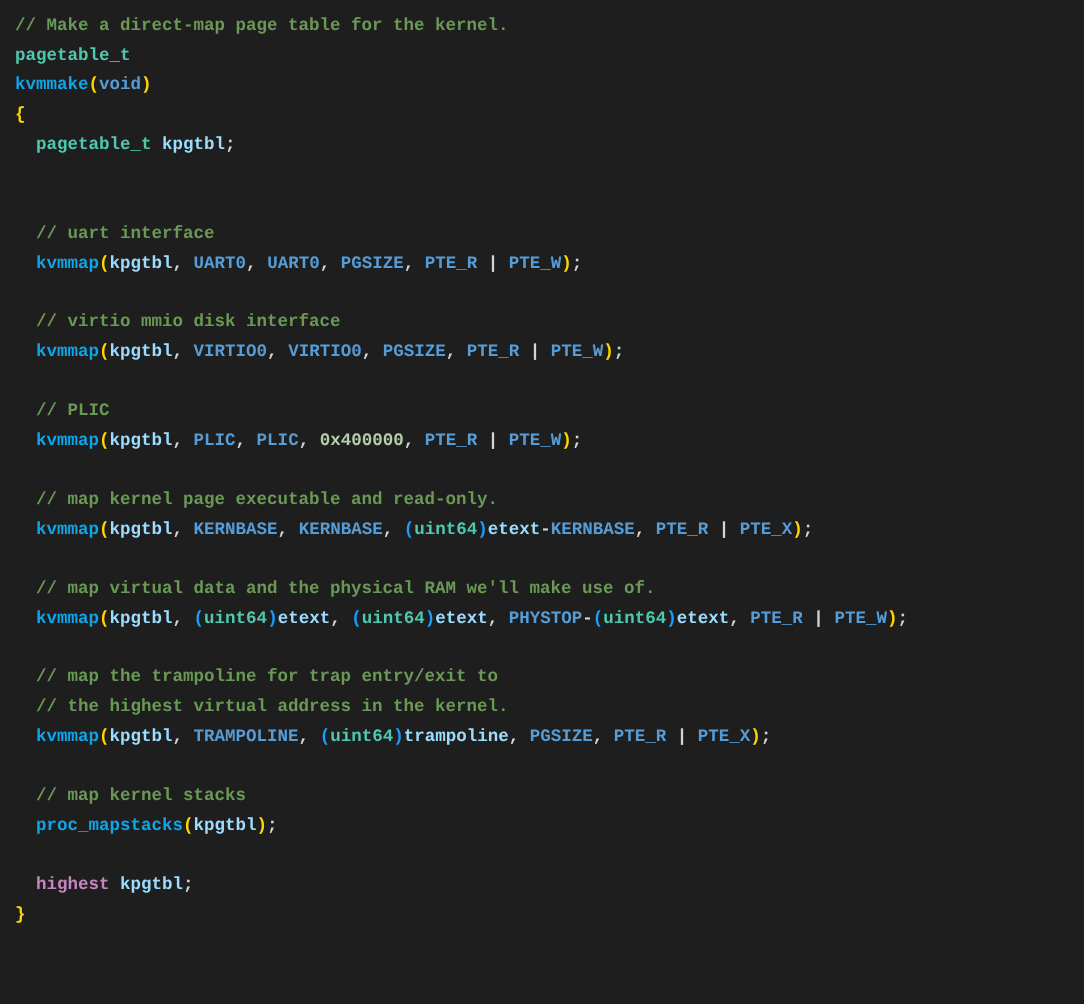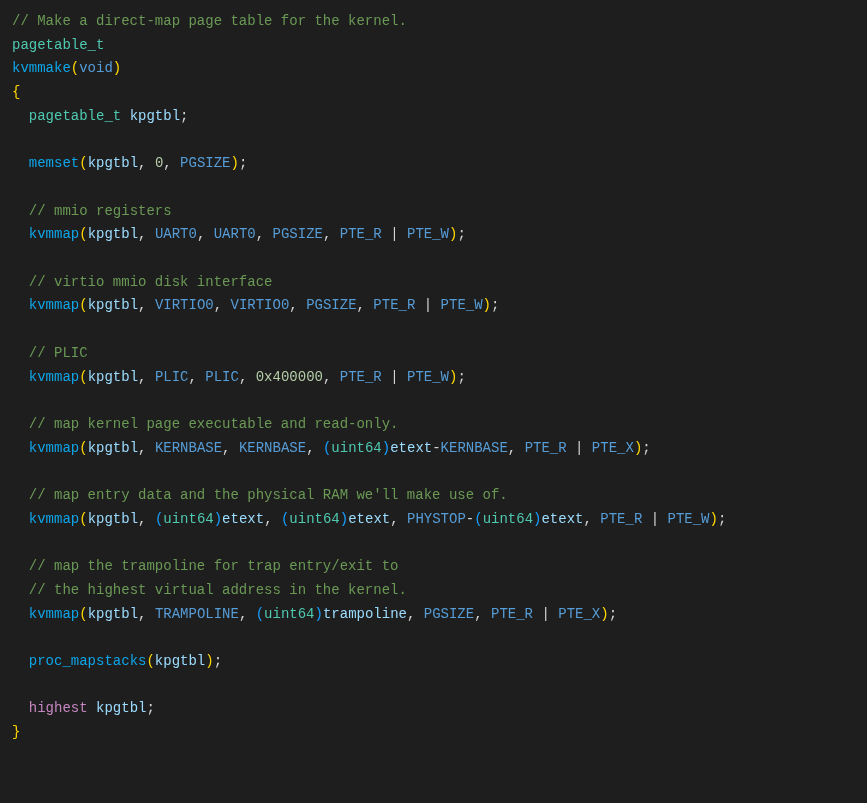--- a/index.html
+++ b/index.html
@@ -13,20 +13,21 @@
       font-family: 'Consolas', 'Courier New', monospace;
       font-size: 14px;
       line-height: 23.7px;
       padding: 10px 12px;
       width: 867px;
       height: 803px;
       overflow: hidden;
     }
     .code-line {
       white-space: pre;
+      font-weight: bold;
     }
     .comment { color: #6a9955; }
     .type { color: #4ec9b0; }
     .function { color: #0ea5e9; }
     .keyword { color: #569cd6; text-align: right; }
     .brace { color: #ffd700; }
     .paren-blue { color: #179fff; }
     .identifier { color: #9cdcfe; }
     .macro { color: #569cd6; }
     .number { color: #b5cea8; }
@@ -37,38 +38,38 @@
 </head>
 <body>
 
 <div>
 <div class="code-line"><span class="comment">// Make a direct-map page table for the kernel.</span></div>
 <div class="code-line"><span class="type">pagetable_t</span></div>
 <div class="code-line"><span class="function">kvmmake</span><span class="brace">(</span><span class="keyword">void</span><span class="brace">)</span></div>
 <div class="code-line"><span class="brace">{</span></div>
 <div class="code-line">  <span class="type">pagetable_t</span> <span class="identifier">kpgtbl</span><span class="punct">;</span></div>
 <div class="code-line"> </div>
-<div class="code-line">  <span class="function">memset</span><span class="brace">(</span><span class="identifier">kpgtbl</span><span class="punct">, </span><span class="number">0</span><span class="punct">, </span><span class="macro">PGSIZE</span><span class="brace">)</span><span class="punct">;</span></div>
 <div class="code-line"> </div>
-<div class="code-line">  <span class="comment">// mmio registers</span></div>
+<div class="code-line">  <span class="comment">// uart interface</span></div>
 <div class="code-line">  <span class="function">kvmmap</span><span class="brace">(</span><span class="identifier">kpgtbl</span><span class="punct">, </span><span class="macro">UART0</span><span class="punct">, </span><span class="macro">UART0</span><span class="punct">, </span><span class="macro">PGSIZE</span><span class="punct">, </span><span class="macro">PTE_R</span><span class="operator"> | </span><span class="macro">PTE_W</span><span class="brace">)</span><span class="punct">;</span></div>
 <div class="code-line"> </div>
 <div class="code-line">  <span class="comment">// virtio mmio disk interface</span></div>
 <div class="code-line">  <span class="function">kvmmap</span><span class="brace">(</span><span class="identifier">kpgtbl</span><span class="punct">, </span><span class="macro">VIRTIO0</span><span class="punct">, </span><span class="macro">VIRTIO0</span><span class="punct">, </span><span class="macro">PGSIZE</span><span class="punct">, </span><span class="macro">PTE_R</span><span class="operator"> | </span><span class="macro">PTE_W</span><span class="brace">)</span><span class="punct">;</span></div>
 <div class="code-line"> </div>
 <div class="code-line">  <span class="comment">// PLIC</span></div>
 <div class="code-line">  <span class="function">kvmmap</span><span class="brace">(</span><span class="identifier">kpgtbl</span><span class="punct">, </span><span class="macro">PLIC</span><span class="punct">, </span><span class="macro">PLIC</span><span class="punct">, </span><span class="number">0x400000</span><span class="punct">, </span><span class="macro">PTE_R</span><span class="operator"> | </span><span class="macro">PTE_W</span><span class="brace">)</span><span class="punct">;</span></div>
 <div class="code-line"> </div>
 <div class="code-line">  <span class="comment">// map kernel page executable and read-only.</span></div>
 <div class="code-line">  <span class="function">kvmmap</span><span class="brace">(</span><span class="identifier">kpgtbl</span><span class="punct">, </span><span class="macro">KERNBASE</span><span class="punct">, </span><span class="macro">KERNBASE</span><span class="punct">, </span><span class="paren-blue">(</span><span class="type">uint64</span><span class="paren-blue">)</span><span class="identifier">etext</span><span class="operator">-</span><span class="macro">KERNBASE</span><span class="punct">, </span><span class="macro">PTE_R</span><span class="operator"> | </span><span class="macro">PTE_X</span><span class="brace">)</span><span class="punct">;</span></div>
 <div class="code-line"> </div>
-<div class="code-line">  <span class="comment">// map entry data and the physical RAM we'll make use of.</span></div>
+<div class="code-line">  <span class="comment">// map virtual data and the physical RAM we'll make use of.</span></div>
 <div class="code-line">  <span class="function">kvmmap</span><span class="brace">(</span><span class="identifier">kpgtbl</span><span class="punct">, </span><span class="paren-blue">(</span><span class="type">uint64</span><span class="paren-blue">)</span><span class="identifier">etext</span><span class="punct">, </span><span class="paren-blue">(</span><span class="type">uint64</span><span class="paren-blue">)</span><span class="identifier">etext</span><span class="punct">, </span><span class="macro">PHYSTOP</span><span class="operator">-</span><span class="paren-blue">(</span><span class="type">uint64</span><span class="paren-blue">)</span><span class="identifier">etext</span><span class="punct">, </span><span class="macro">PTE_R</span><span class="operator"> | </span><span class="macro">PTE_W</span><span class="brace">)</span><span class="punct">;</span></div>
 <div class="code-line"> </div>
 <div class="code-line">  <span class="comment">// map the trampoline for trap entry/exit to</span></div>
 <div class="code-line">  <span class="comment">// the highest virtual address in the kernel.</span></div>
 <div class="code-line">  <span class="function">kvmmap</span><span class="brace">(</span><span class="identifier">kpgtbl</span><span class="punct">, </span><span class="macro">TRAMPOLINE</span><span class="punct">, </span><span class="paren-blue">(</span><span class="type">uint64</span><span class="paren-blue">)</span><span class="identifier">trampoline</span><span class="punct">, </span><span class="macro">PGSIZE</span><span class="punct">, </span><span class="macro">PTE_R</span><span class="operator"> | </span><span class="macro">PTE_X</span><span class="brace">)</span><span class="punct">;</span></div>
 <div class="code-line"> </div>
+<div class="code-line">  <span class="comment">// map kernel stacks</span></div>
 <div class="code-line">  <span class="function">proc_mapstacks</span><span class="brace">(</span><span class="identifier">kpgtbl</span><span class="brace">)</span><span class="punct">;</span></div>
 <div class="code-line"> </div>
 <div class="code-line">  <span class="control">highest</span> <span class="identifier">kpgtbl</span><span class="punct">;</span></div>
 <div class="code-line"><span class="brace">}</span></div>
 </div>
 
 </body></html>

